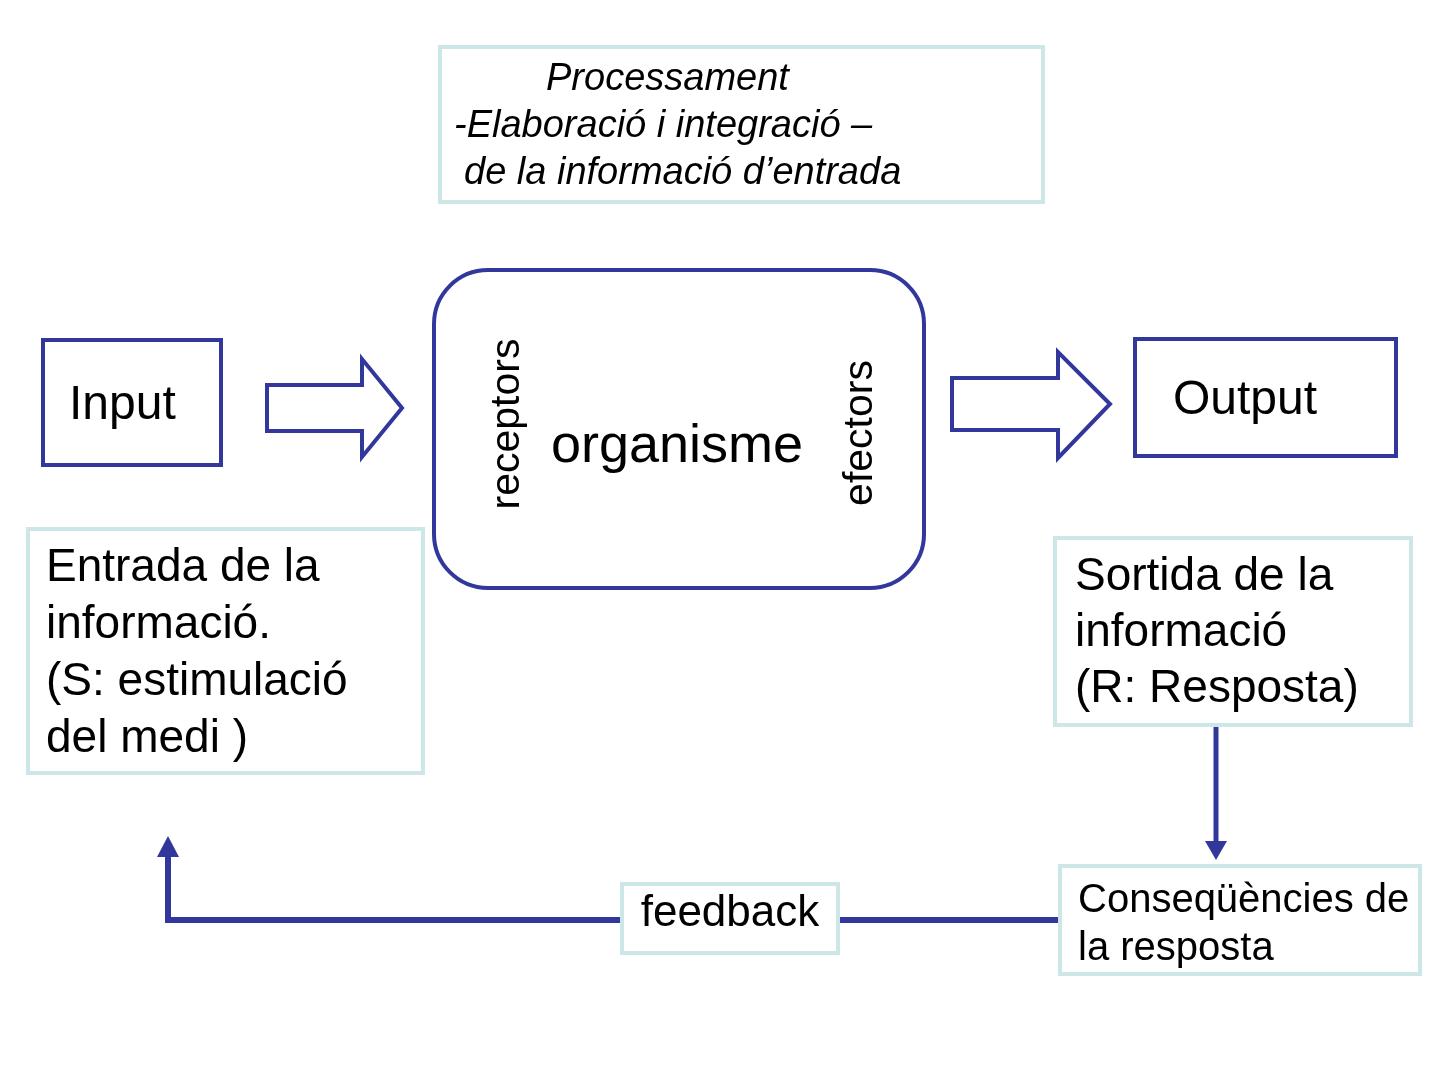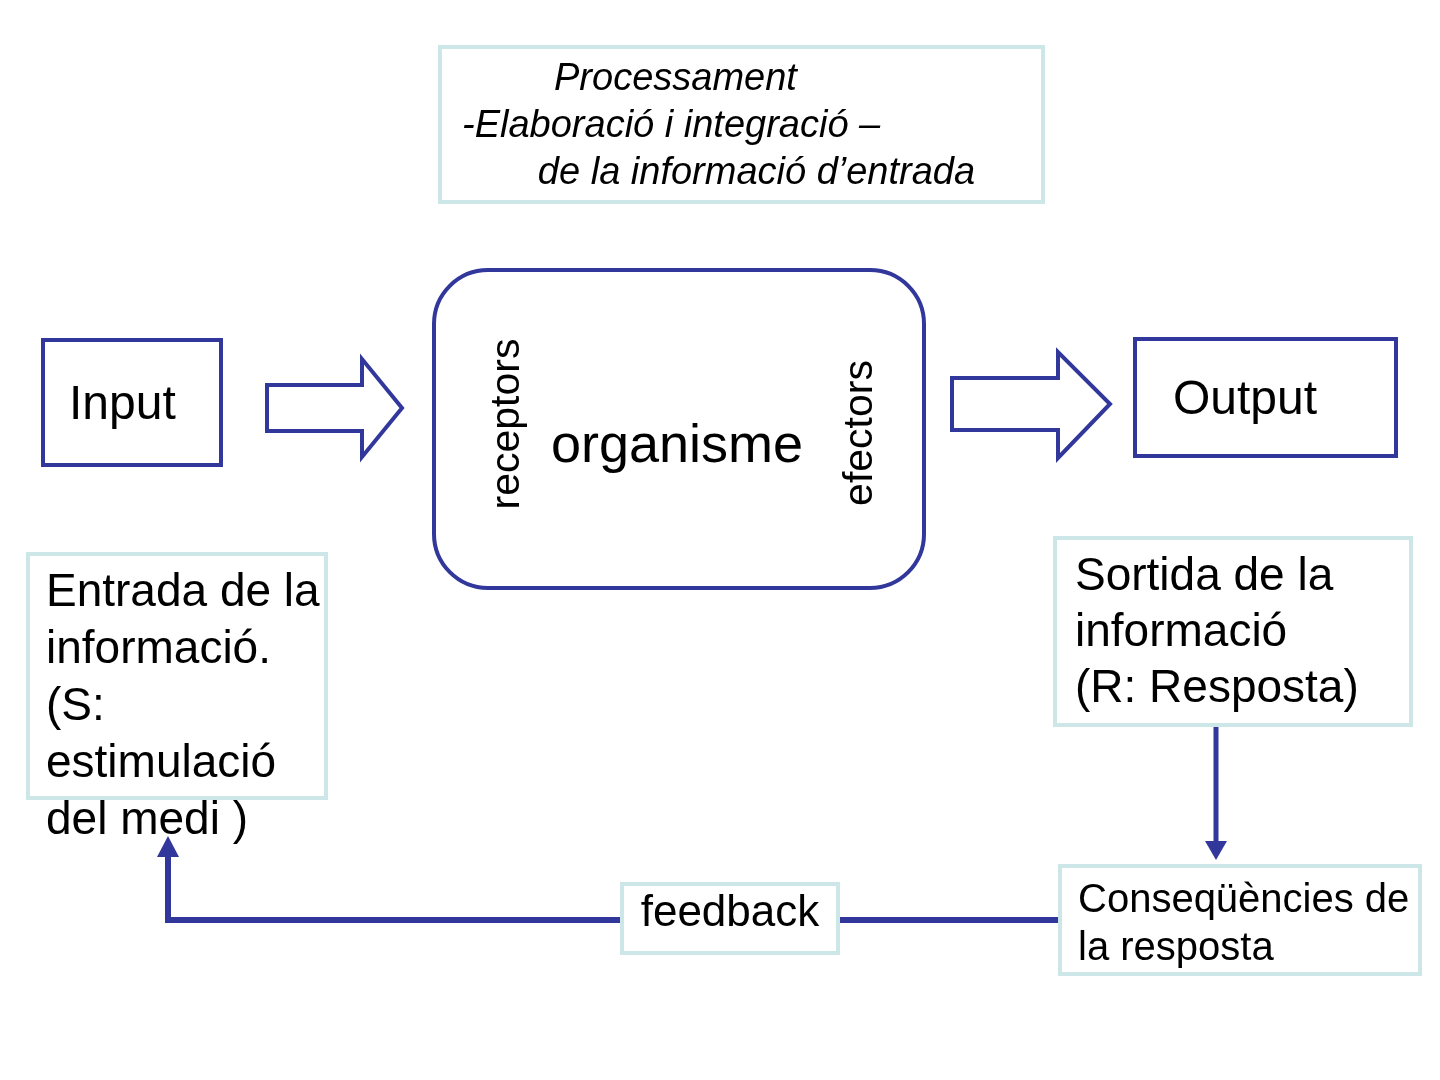--- a/index.html
+++ b/index.html
@@ -23,25 +23,25 @@
   .arrowhead{fill:var(--dark);stroke:none;}
 
   .box{position:absolute;box-sizing:border-box;background:#ffffff;z-index:2;}
   .light-border{border:4px solid var(--light);}
   .dark-border{border:4px solid var(--dark);}
 
   
   .processing{
     left:438px;top:45px;width:607px;height:159px;
     font-style:italic;font-size:38px;line-height:47px;
-    padding:5px 0 0 16px;
+    padding:5px 0 0 8px;
   }
   .processing .l0{margin-left:96px;}
   .processing .l1{margin-left:4px;}
-  .processing .l2{margin-left:14px;text-align:center;}
+  .processing .l2{margin-left:14px;}
 
   
   .organism{
     left:432px;top:268px;width:494px;height:322px;
     border-radius:56px;
   }
   .label-abs{position:absolute;white-space:nowrap;z-index:3;}
   .organism-label{
     left:677px;top:443px;font-size:54px;
     transform:translate(-50%,-50%);
@@ -62,21 +62,21 @@
     font-size:48px;padding-left:24px;
   }
   .output{
     left:1133px;top:337px;width:265px;height:121px;
     display:flex;align-items:center;
     font-size:48px;padding-left:36px;
   }
 
   
   .entrada{
-    left:26px;top:552px;width:302px;height:248px;
+    left:26px;top:527px;width:399px;height:248px;
     font-size:46px;line-height:57px;
     padding:6px 0 0 16px;
   }
   .sortida{
     left:1053px;top:536px;width:360px;height:191px;
     font-size:46px;line-height:56px;
     padding:6px 0 0 18px;
   }
   .consequences{
     left:1058px;top:864px;width:364px;height:112px;

